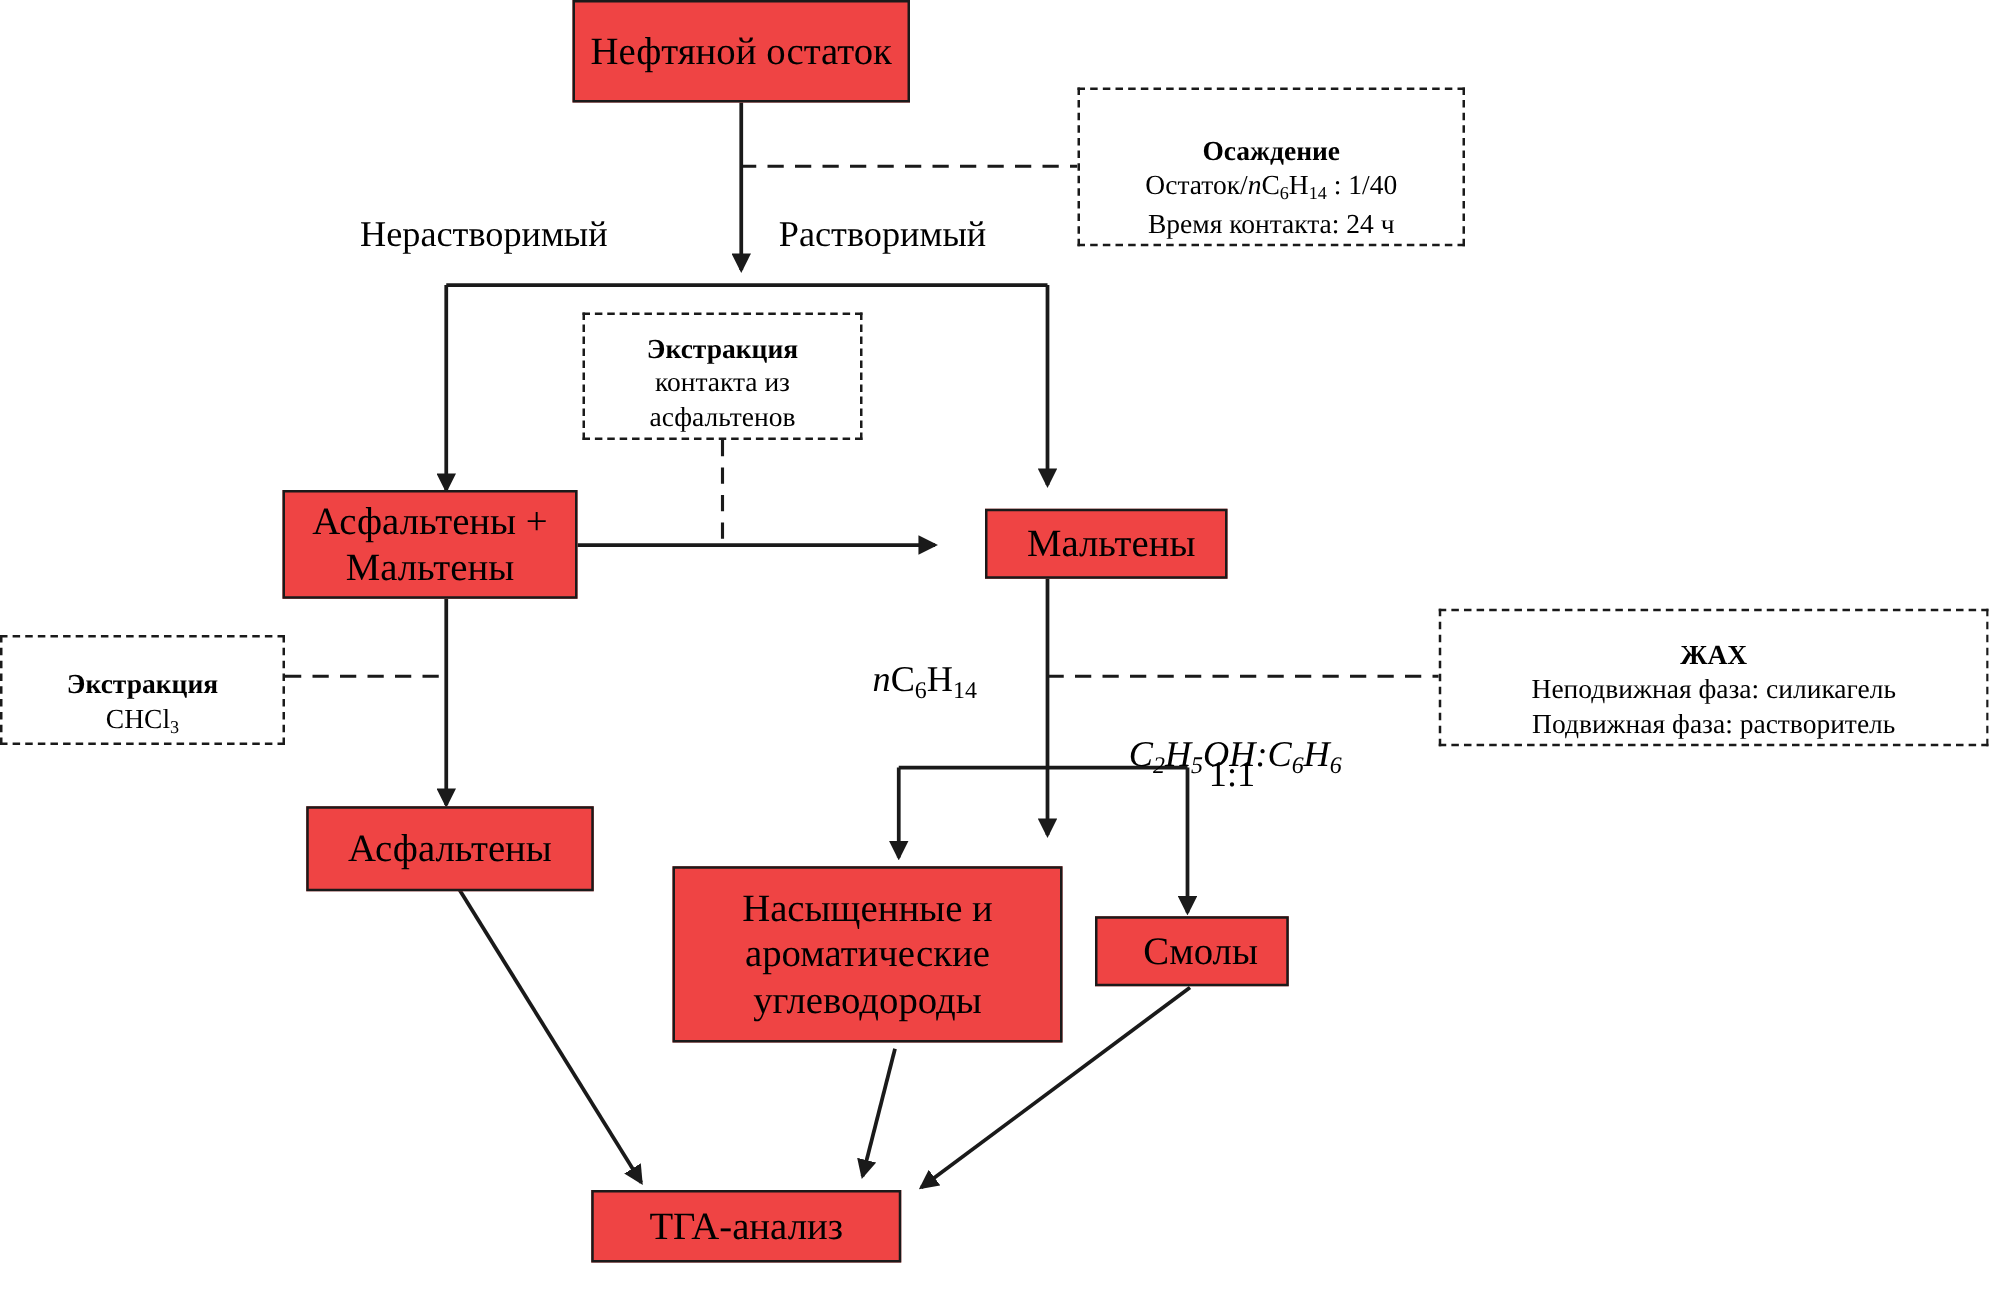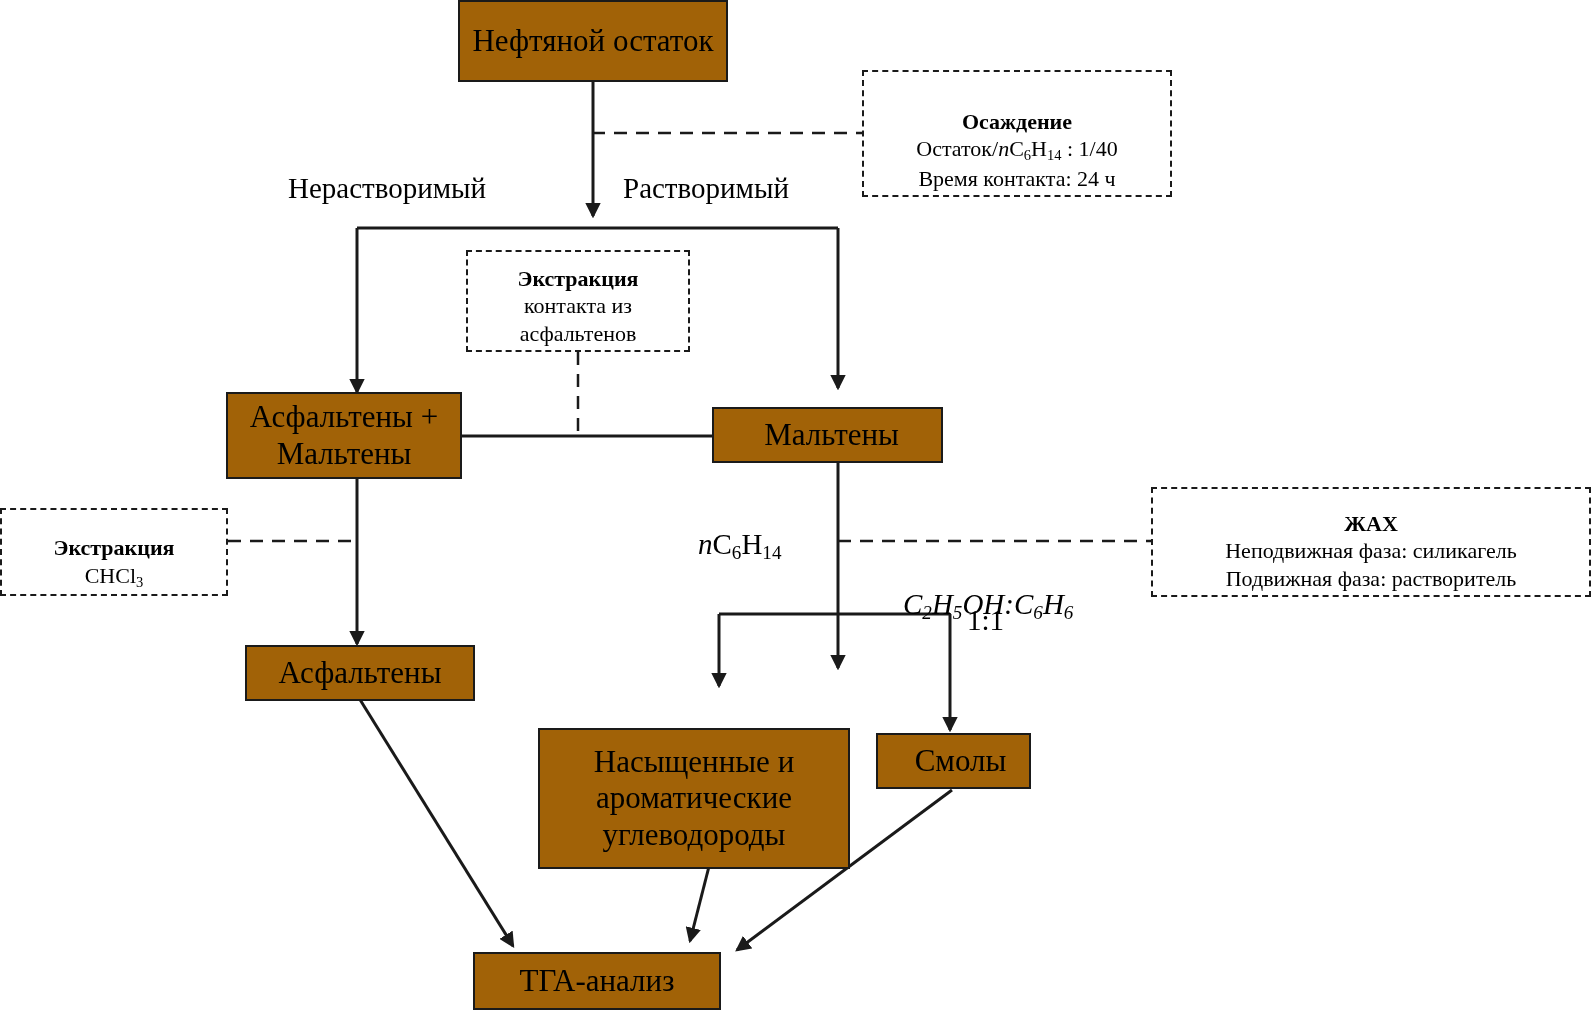--- a/index.html
+++ b/index.html
@@ -23,21 +23,21 @@
     left: 0;
     top: 0;
     width: 1591px;
     height: 1033px;
     pointer-events: none;
   }
   .node {
     position: absolute;
     box-sizing: border-box;
     border: 2px solid #1a1a1a;
-    background: #a16207;
+    background: #ef4444;
     display: flex;
     align-items: center;
     justify-content: center;
     text-align: center;
     line-height: 1.18;
     font-size: 31px;
     padding: 2px 6px;
   }
   .note {
     position: absolute;
@@ -109,29 +109,29 @@
   </svg>
 
   <div class="node" style="left:458px; top:0px; width:270px; height:82px;">
     <span>Нефтяной остаток</span>
   </div>
 
   <div class="node" style="left:226px; top:392px; width:236px; height:87px;">
     <span>Асфальтены + Мальтены</span>
   </div>
 
-  <div class="node" style="left:712px; top:407px; width:231px; height:56px;padding-left:14px;">
+  <div class="node" style="left:788px; top:407px; width:194px; height:56px;padding-left:14px;">
     <span>Мальтены</span>
   </div>
 
-  <div class="node" style="left:245px; top:645px; width:230px; height:56px;">
+  <div class="node" style="left:245px; top:645px; width:230px; height:68px;">
     <span>Асфальтены</span>
   </div>
 
-  <div class="node" style="left:538px; top:728px; width:312px; height:141px;">
+  <div class="node" style="left:538px; top:693px; width:312px; height:141px;">
     <span>Насыщенные и ароматические углеводороды</span>
   </div>
 
   <div class="node" style="left:876px; top:733px; width:155px; height:56px;padding-left:20px;">
     <span>Смолы</span>
   </div>
 
   <div class="node" style="left:473px; top:952px; width:248px; height:58px;">
     <span>ТГА-анализ</span>
   </div>

